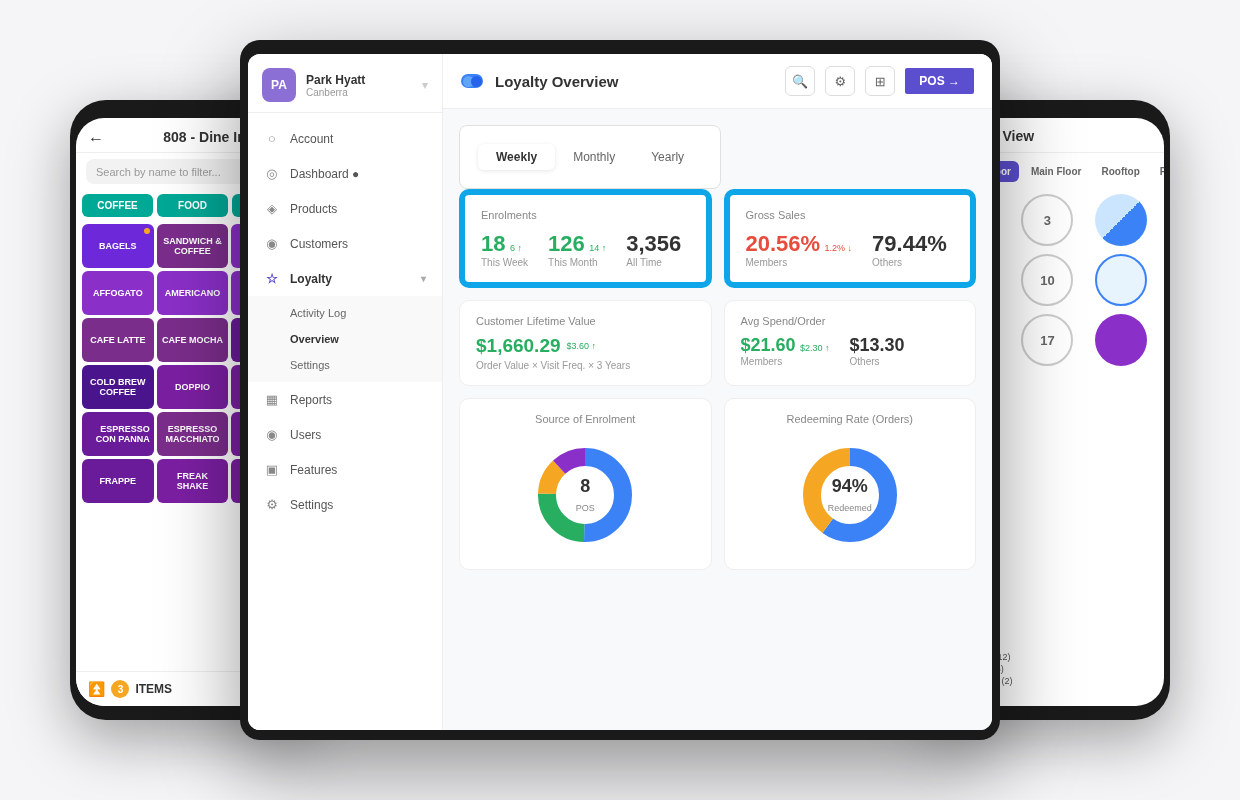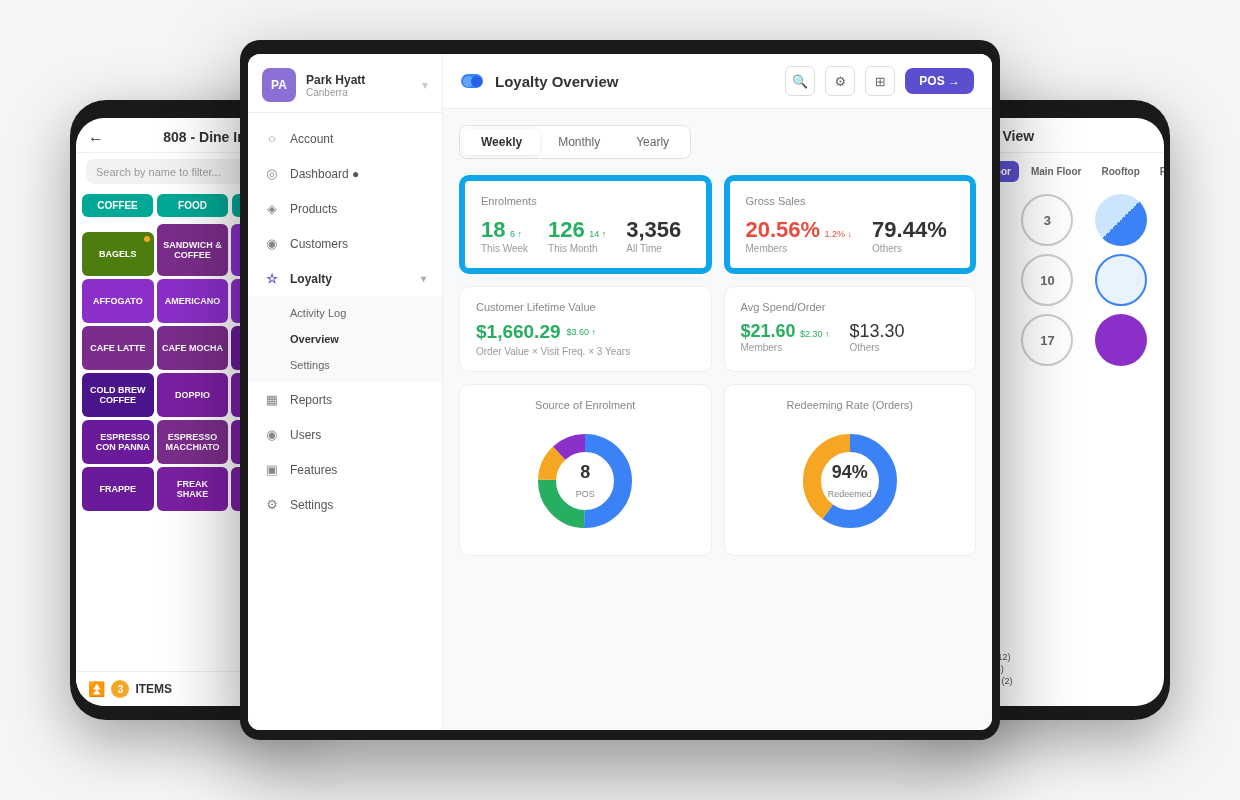--- a/index.html
+++ b/index.html
@@ -120,21 +120,21 @@
       font-weight: 700;
       color: white;
       text-align: center;
       min-height: 44px;
       display: flex;
       align-items: center;
       justify-content: center;
       position: relative;
     }
 
-    .menu-item.orange { background: #4d7c0f; margin-top: 8px; }
+    .menu-item.orange { background: #6d28d9; }
     .menu-item.purple { background: #7b2d8b; }
     .menu-item.purple2 { background: #8b2fc9; }
     .menu-item.violet { background: #6a1b9a; text-align: right; }
     .menu-item.deep-purple { background: #4a148c; }
     .menu-item.mid-purple { background: #7b1fa2; }
 
     .menu-item .dot {
       position: absolute;
       top: 4px;
       right: 4px;
@@ -491,42 +491,42 @@
       align-items: center;
       justify-content: center;
       font-size: 13px;
       color: #666;
       cursor: pointer;
     }
 
     .pos-btn {
       background: #5b4fcf;
       color: white;
-      border-radius: 8px;
+      border-radius: 2px;
       padding: 6px 14px;
       font-size: 12px;
       font-weight: 600;
       cursor: pointer;
     }
 
     .main-content {
       flex: 1;
       padding: 16px;
       overflow: auto;
     }
 
     
     .period-tabs {
       display: flex;
       background: #fff;
       border: 1px solid #e0e0e0;
       border-radius: 8px;
-      padding: 3px;
+      padding: 18px;
       width: fit-content;
-      margin-bottom: 16px;
+      margin-bottom: 0;
     }
 
     .period-tab {
       padding: 6px 18px;
       border-radius: 6px;
       font-size: 12px;
       font-weight: 500;
       cursor: pointer;
       color: #666;
     }
@@ -860,21 +860,21 @@
               <div class="clv-title">Avg Spend/Order</div>
               <div class="clv-numbers">
                 <div class="stat-num">
                   <div>
                     <span style="font-size:18px;font-weight:700;color:#27ae60;">$21.60</span>
                     <span style="font-size:9px;color:#27ae60;"> $2.30 ↑</span>
                   </div>
                   <div class="stat-label">Members</div>
                 </div>
                 <div class="stat-num">
-                  <div style="font-size:18px;font-weight:400;color:#333;">$13.30</div>
+                  <div style="font-size:18px;font-weight:700;color:#333;">$13.30</div>
                   <div class="stat-label">Others</div>
                 </div>
               </div>
             </div>
           </div>
 
           <div class="charts-row">
 
             <div class="chart-card">
               <div class="chart-title">Source of Enrolment</div>

